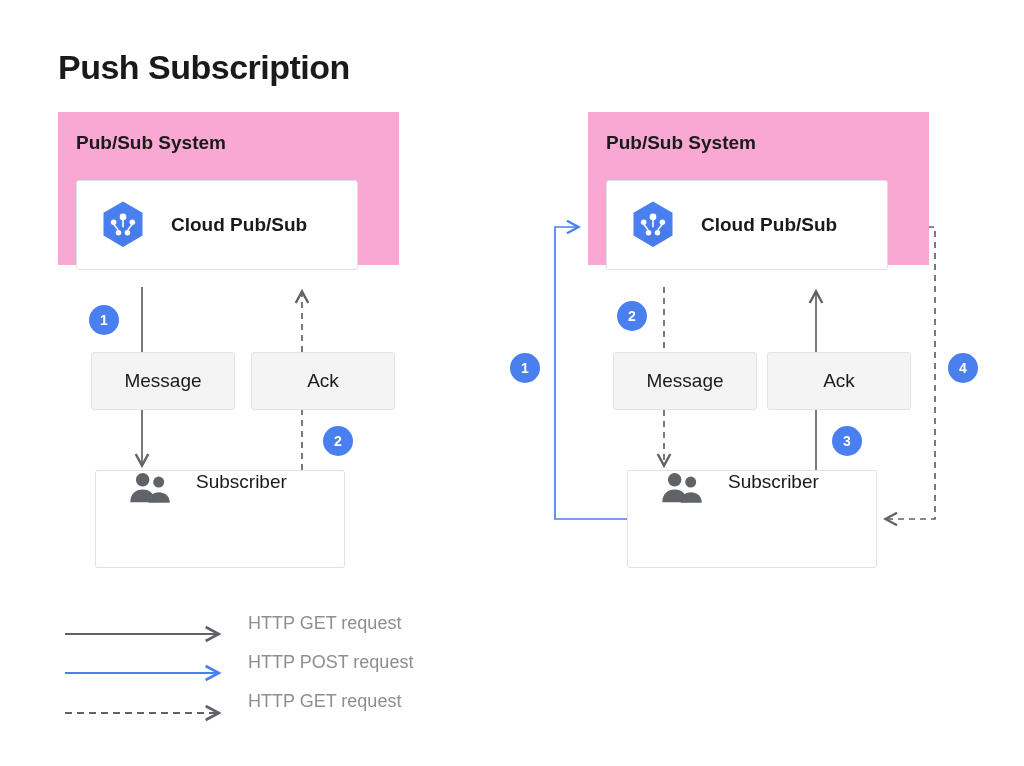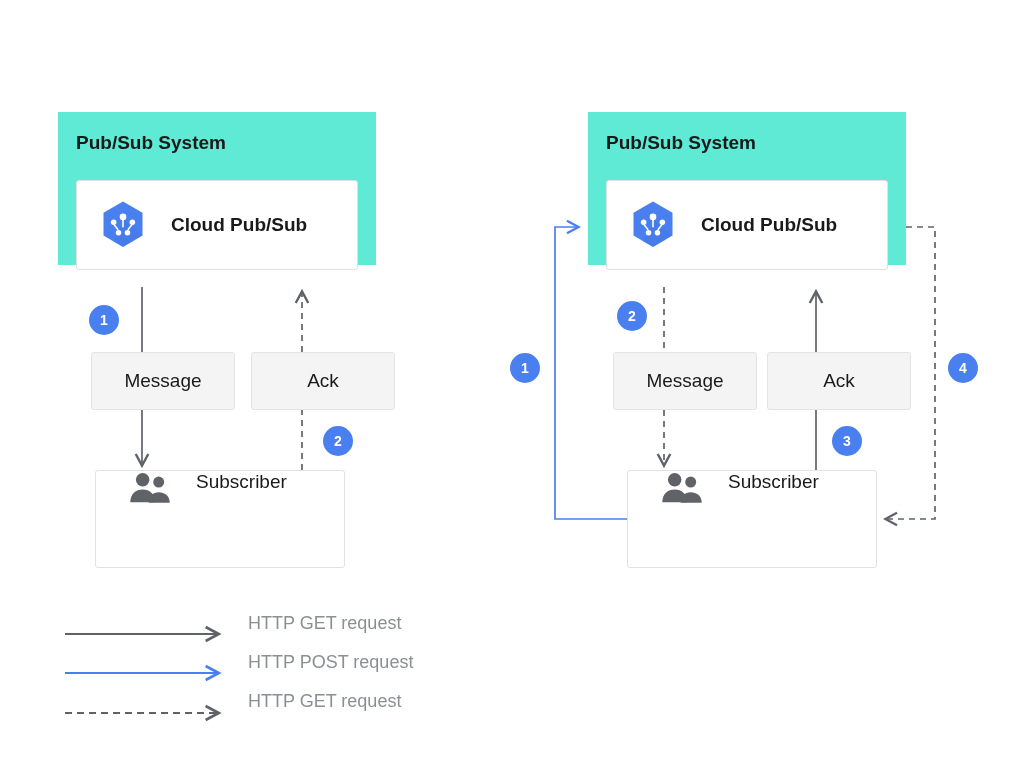--- a/index.html
+++ b/index.html
@@ -38,23 +38,24 @@
     letter-spacing: -0.5px;
     color: #1a1a1a;
     white-space: nowrap;
   }
   #title-push { left: 58px; top: 48px; }
   #title-pull { left: 588px; top: 48px; }
 
   
   .system-panel {
     position: absolute;
-    background: #5eead4;
+    background: #f9a8d4;
     width: 318px;
     height: 153px;
+    padding-left: 23px;
   }
   #panel-push { left: 58px; top: 112px; }
   #panel-pull { left: 588px; top: 112px; }
 
   .panel-title {
     position: absolute;
     left: 18px;
     top: 20px;
     font-size: 19px;
     font-weight: bold;
@@ -225,20 +226,21 @@
       <line x1="65" y1="634" x2="218" y2="634" stroke="#5f6368" stroke-width="1.9" marker-end="url(#arrow-gray)"></line>
     </g>
     <g>
       <line x1="65" y1="673" x2="218" y2="673" stroke="#4a7fef" stroke-width="1.9" marker-end="url(#arrow-blue)"></line>
     </g>
     <g>
       <line x1="65" y1="713" x2="218" y2="713" stroke="#5f6368" stroke-width="1.9" stroke-dasharray="7 5" marker-end="url(#arrow-gray)"></line>
     </g>
   </svg>
 
+  <div class="diagram-title" id="title-push">Push Subscription</div>
 
   <div class="system-panel" id="panel-push">
     <div class="panel-title">Pub/Sub System</div>
 
     <div class="pubsub-card">
       <svg class="pubsub-icon" viewBox="0 0 64 64">
         <polygon points="32,3 56,17 56,45 32,59 8,45 8,17" fill="#4a7fef"></polygon>
         <polygon points="32,3 56,17 56,45 32,59 8,45 8,17" fill="#3f6fd8" opacity="0"></polygon>
         <path d="M34,26 L56,45 L32,59 L20,52 Z" fill="#3e6dd6" opacity="0.22"></path>
         <g fill="#ffffff">

